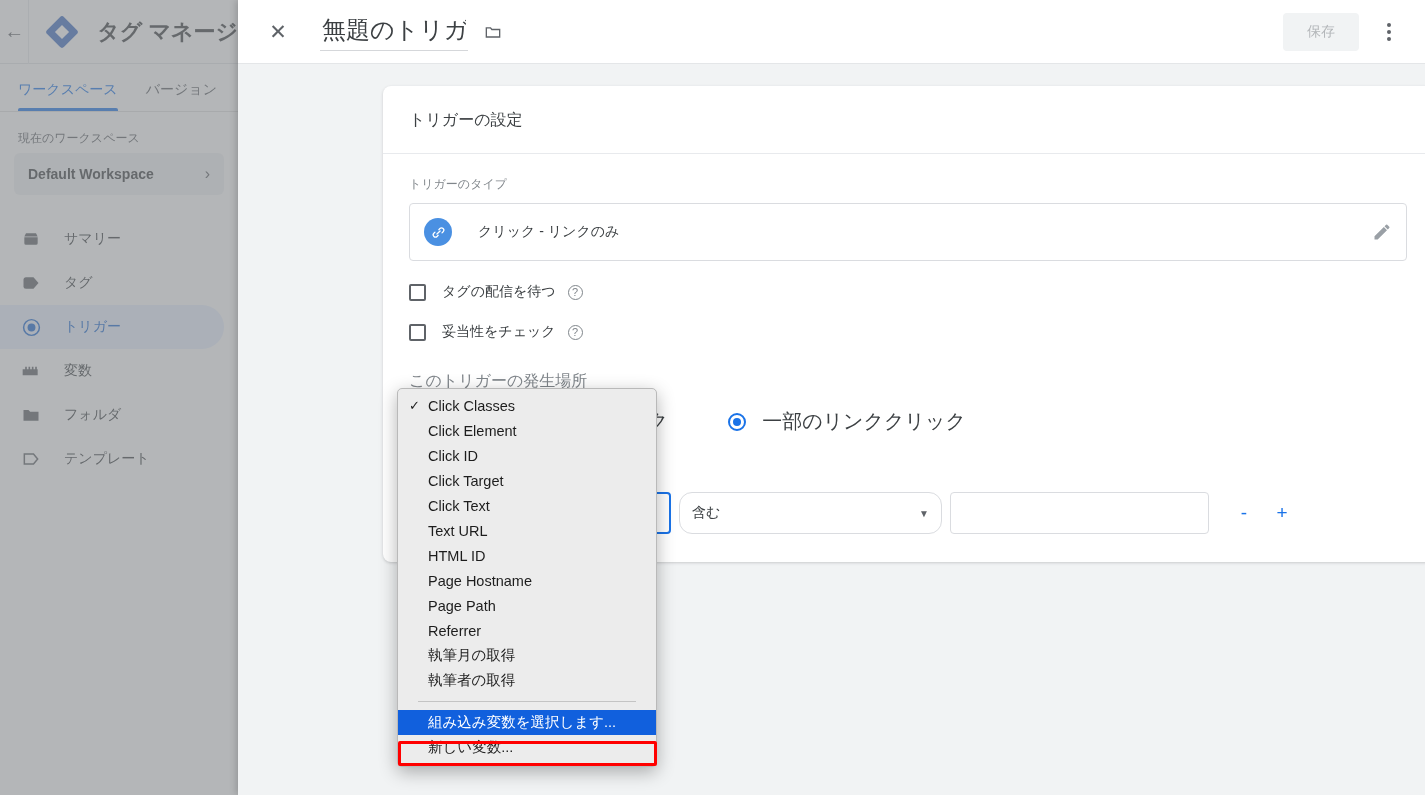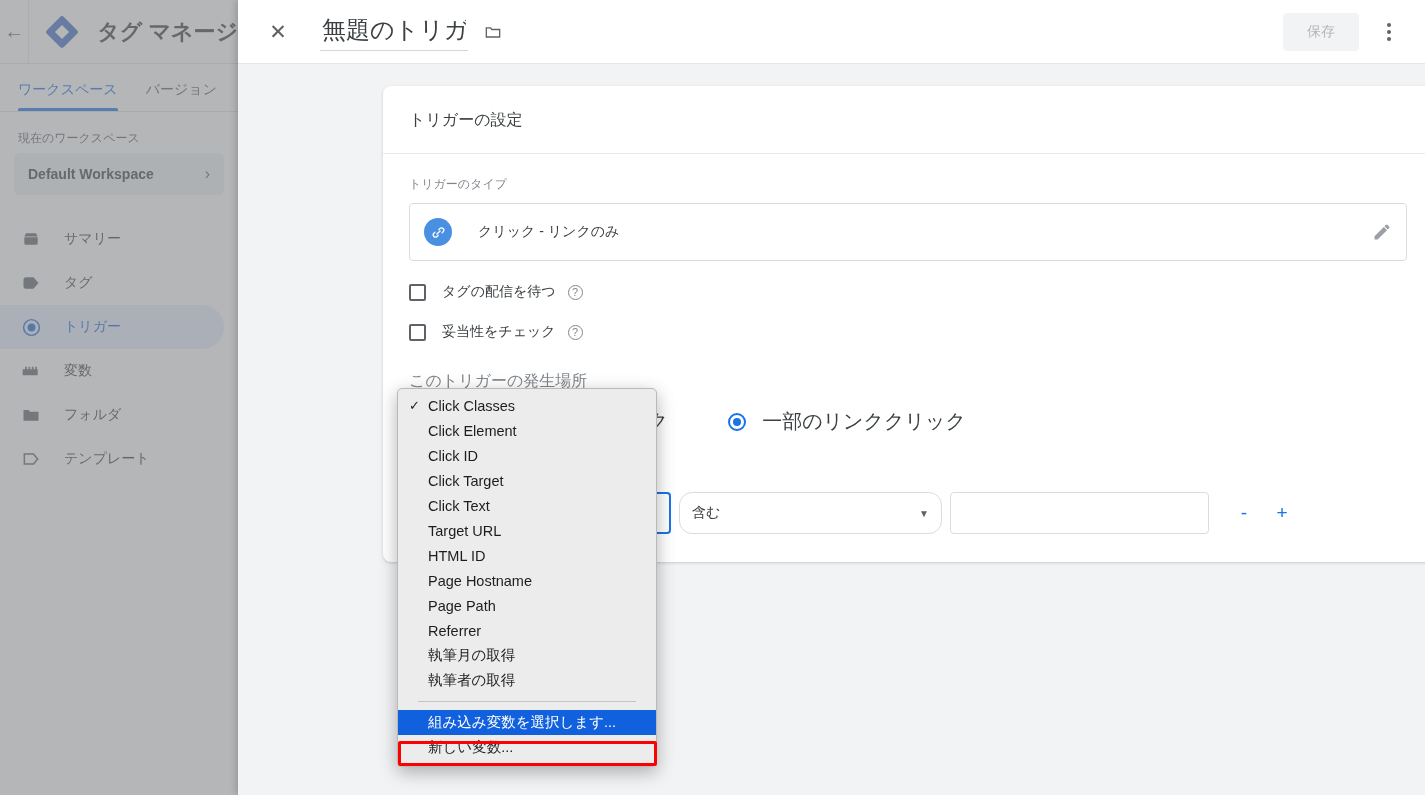--- a/index.html
+++ b/index.html
@@ -381,21 +381,21 @@
     <div class="dd-item">
       <span class="txt">Click ID</span>
     </div>
     <div class="dd-item">
       <span class="txt">Click Target</span>
     </div>
     <div class="dd-item">
       <span class="txt">Click Text</span>
     </div>
     <div class="dd-item">
-      <span class="txt">Target URL</span>
+      <span class="txt">Text URL</span>
     </div>
     <div class="dd-item">
       <span class="txt">HTML ID</span>
     </div>
     <div class="dd-item">
       <span class="txt">Page Hostname</span>
     </div>
     <div class="dd-item">
       <span class="txt">Page Path</span>
     </div>

